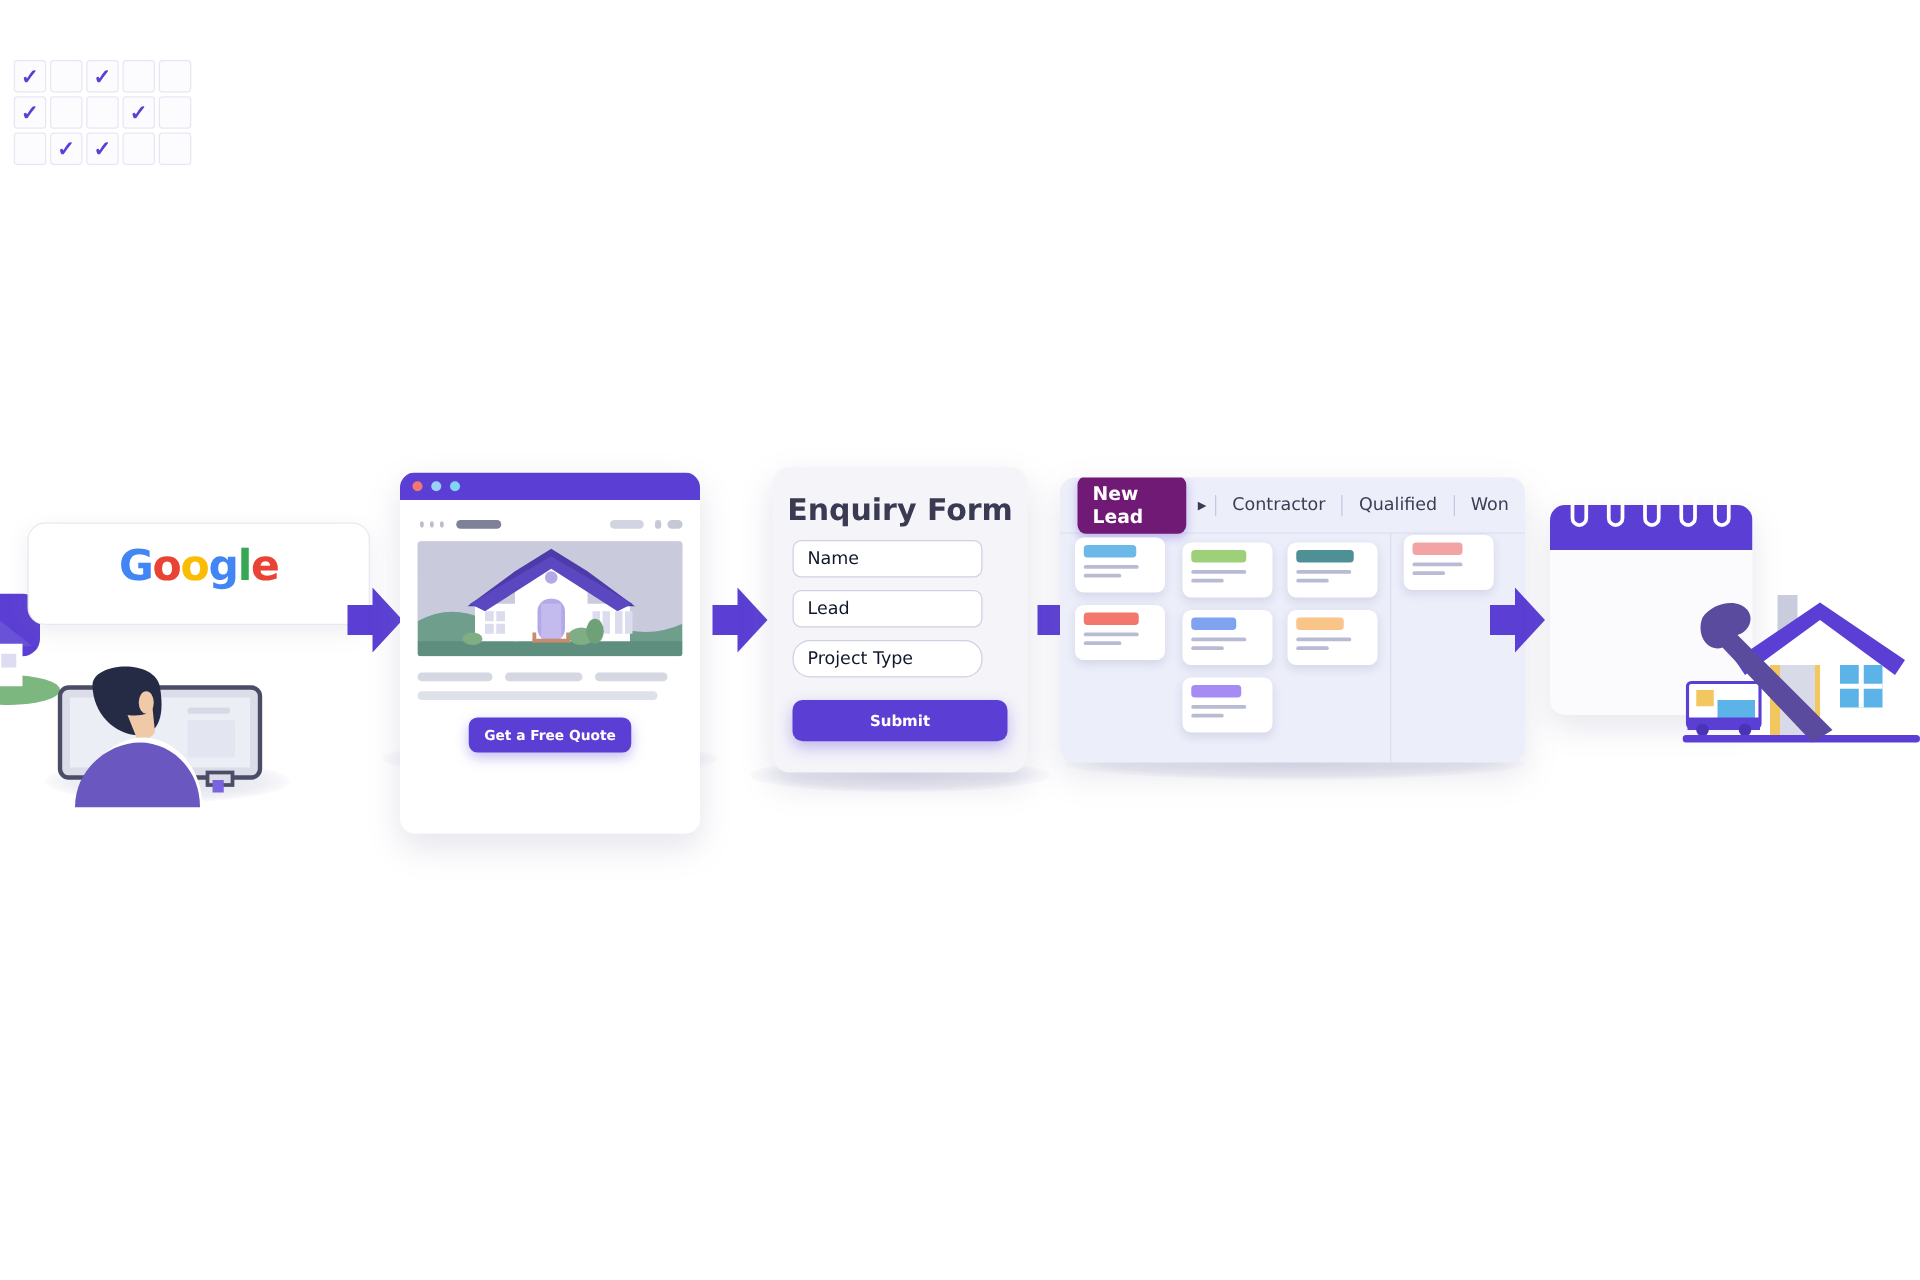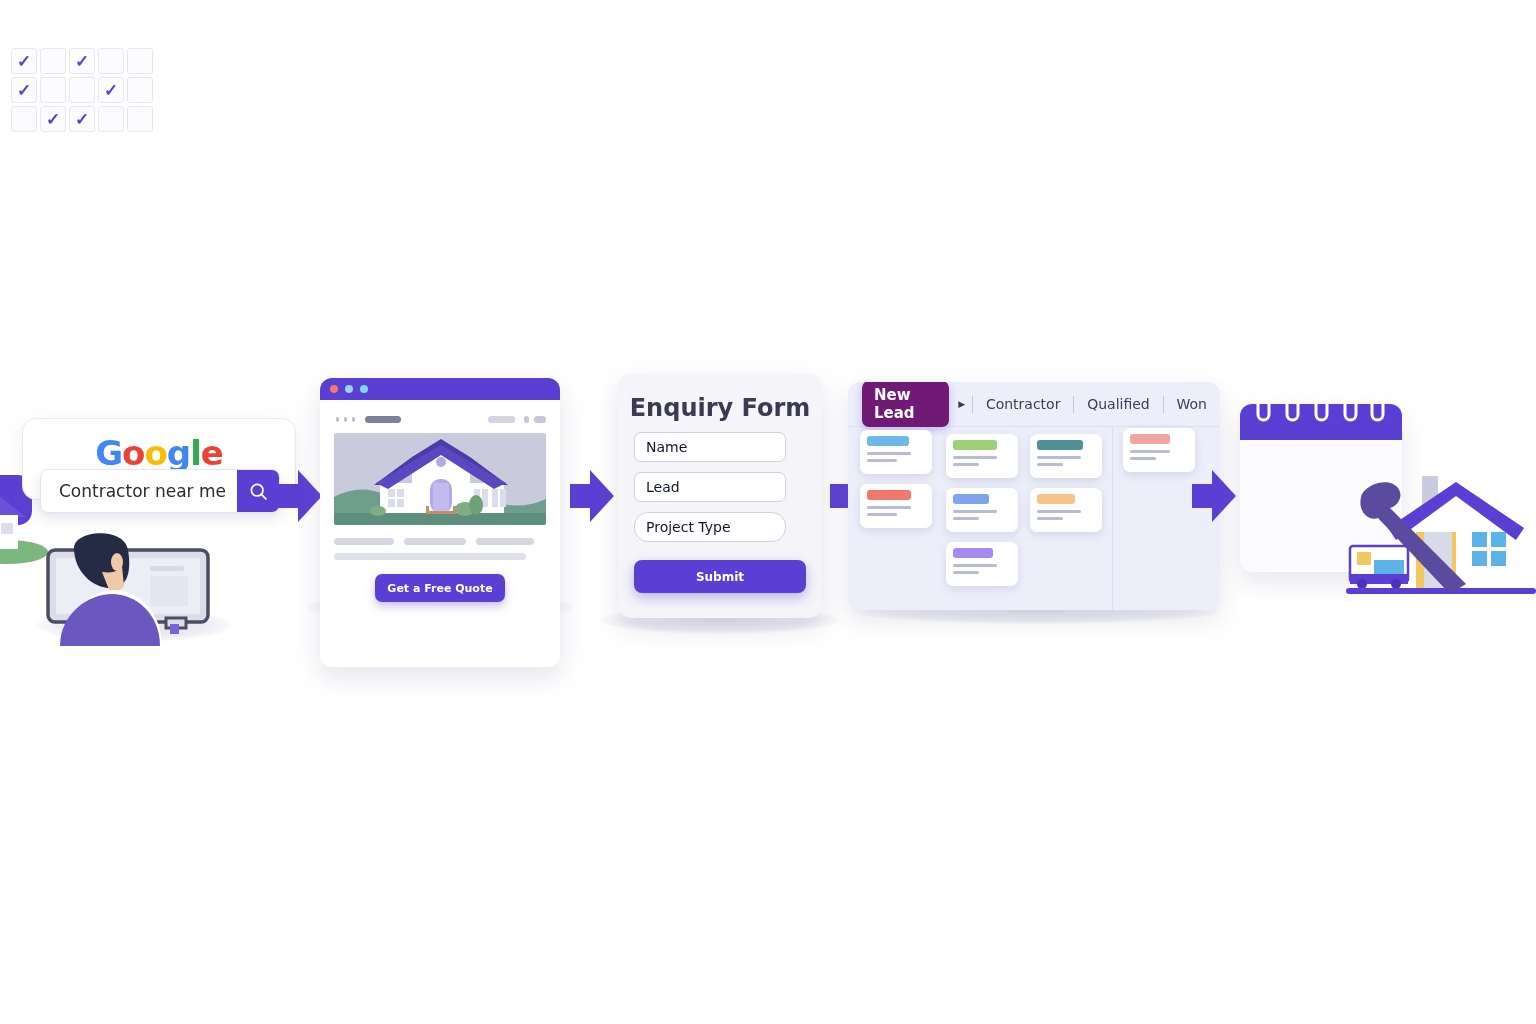--- a/index.html
+++ b/index.html
@@ -183,29 +183,20 @@
     <rect x="14" y="60" width="12" height="24" fill="#8a76e0"></rect>
     <rect x="33" y="58" width="12" height="11" fill="#dedcf0"></rect>
   </svg>
 
   <div id="google-card">
     <div id="google-logo">
       <span class="g-b">G</span><span class="g-r">o</span><span class="g-y">o</span><span class="g-b">g</span><span class="g-g">l</span><span class="g-r">e</span>
     </div>
   </div>
 
-  <div id="search-bar">
-    <div id="search-input-text" title="Search Google">Contractor near me</div>
-    <div id="search-btn">
-      <svg width="21" height="21" viewBox="0 0 24 24">
-        <circle cx="10.5" cy="10.5" r="6.6" fill="none" stroke="#ffffff" stroke-width="2"></circle>
-        <line x1="15.3" y1="15.3" x2="20.4" y2="20.4" stroke="#ffffff" stroke-width="2" stroke-linecap="round"></line>
-      </svg>
-    </div>
-  </div>
 
   <svg id="person-scene" viewBox="0 0 192 118">
     <rect x="8" y="22" width="160" height="72" rx="7" fill="#dcdde9" stroke="#4b4d66" stroke-width="3.5"></rect>
     <rect x="16" y="30" width="144" height="56" fill="#eceef6"></rect>
     <rect x="110" y="38" width="34" height="5" rx="2.5" fill="#d7d9e7"></rect>
     <rect x="110" y="48" width="38" height="30" rx="2" fill="#e3e5f0"></rect>
     <rect x="126" y="90" width="20" height="10" fill="#dcdde9" stroke="#4b4d66" stroke-width="3"></rect>
     <rect x="130" y="96" width="9" height="10" fill="#7a63dd"></rect>
     <path d="M34 20 C34 2, 84 -2, 88 22 C92 46, 86 58, 74 60 C54 62, 34 44, 34 20 Z" fill="#252b45"></path>
     <path d="M62 44 q16 2 20 -6 l2 20 q-4 6 -14 6 z" fill="#f0c9a8"></path>

